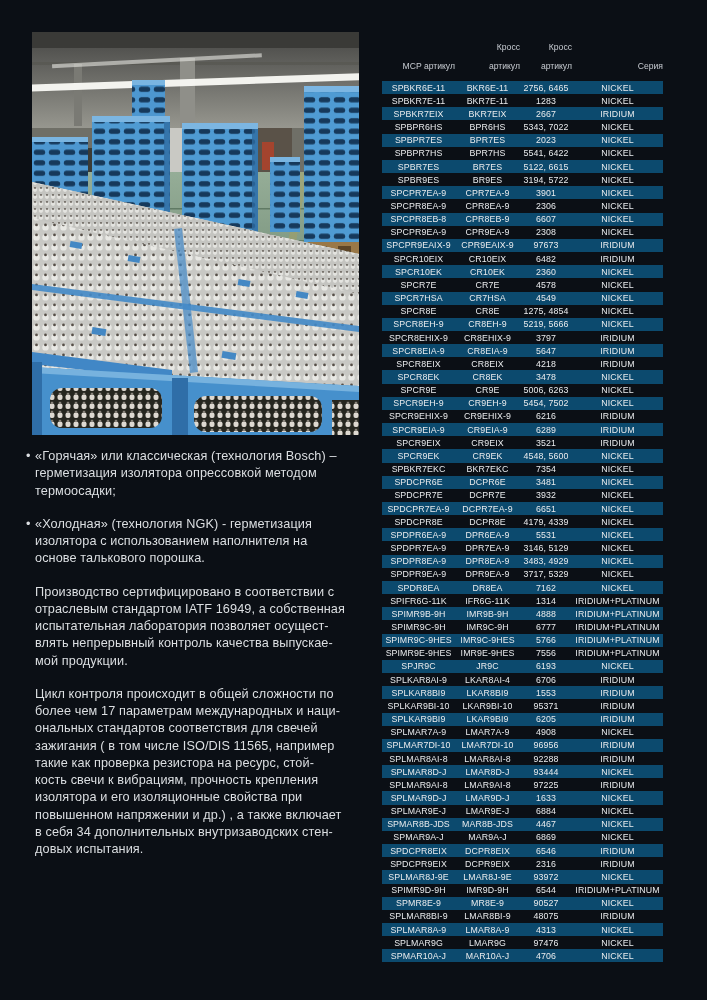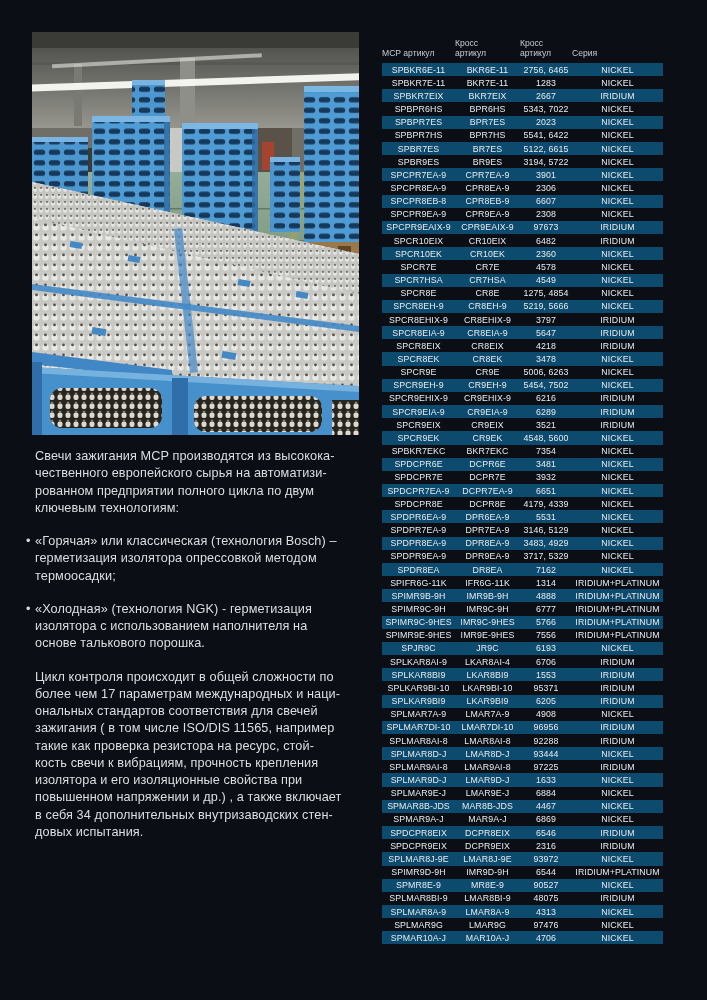--- a/index.html
+++ b/index.html
@@ -27,22 +27,22 @@
   }
   .intro p { margin:0 0 16px 0; white-space:pre-line; }
   .intro p.bullet { display:flex; margin-left:-9px; }
   .intro .bdot { width:9px; flex:0 0 9px; }
   .intro .btxt { white-space:pre-line; flex:1; }
 
   
   .xtable { position:absolute; left:382px; top:38px; width:281px; }
   .thead { display:flex; align-items:flex-end; margin-bottom:5px; }
   .th {
-    text-align:left; white-space:pre-line;
-    font-size:8.6px; line-height:10px; color:#c7cbd1;
+    text-align:right; white-space:pre-line;
+    font-size:8.6px; line-height:19px; color:#c7cbd1;
   }
   .tbody { width:281px; }
   .tr { display:flex; align-items:center; height:13.16px; }
   .tr.odd { background:#0c4a6e; }
   .td {
     text-align:center; font-size:8.8px; color:#e9ebed;
     white-space:nowrap; letter-spacing:0.1px;
   }
   .c1 { width:73px; } .c2 { width:65px; } .c3 { width:52px; } .c4 { width:91px; }
 </style>
@@ -174,30 +174,31 @@
       <polygon points="0,335 327,354 327,360 0,341" fill="#77b2de"></polygon>
       <rect x="18" y="356" width="112" height="40" rx="12" fill="url(#pc)"></rect>
       <rect x="162" y="364" width="128" height="36" rx="12" fill="url(#pc)"></rect>
       <rect x="300" y="368" width="27" height="35" fill="url(#pc)"></rect>
       <rect x="140" y="346" width="16" height="57" fill="#2f6ea8"></rect>
       <rect x="0" y="330" width="10" height="73" fill="#2f6ea8"></rect>
     </svg>
   </div>
 
   <div class="intro">
-      <p>Свечи зажигания MCP производятся из высокока-
-чественного европейского сырья на автоматизи-
-рованном предприятии полного цикла по двум
-ключевым технологиям:</p>
       <p class="bullet"><span class="bdot">•</span><span class="btxt">«Горячая» или классическая (технология Bosch) –
 герметизация изолятора опрессовкой методом
 термоосадки;</span></p>
       <p class="bullet"><span class="bdot">•</span><span class="btxt">«Холодная» (технология NGK) - герметизация
 изолятора с использованием наполнителя на
 основе талькового порошка.</span></p>
+      <p>Производство сертифицировано в соответствии с
+отраслевым стандартом IATF 16949, а собственная
+испытательная лаборатория позволяет осущест-
+влять непрерывный контроль качества выпускае-
+мой продукции.</p>
       <p>Цикл контроля происходит в общей сложности по
 более чем 17 параметрам международных и наци-
 ональных стандартов соответствия для свечей
 зажигания ( в том числе ISO/DIS 11565, например
 такие как проверка резистора на ресурс, стой-
 кость свечи к вибрациям, прочность крепления
 изолятора и его изоляционные свойства при
 повышенном напряжении и др.) , а также включает
 в себя 34 дополнительных внутризаводских стен-
 довых испытания.</p>

